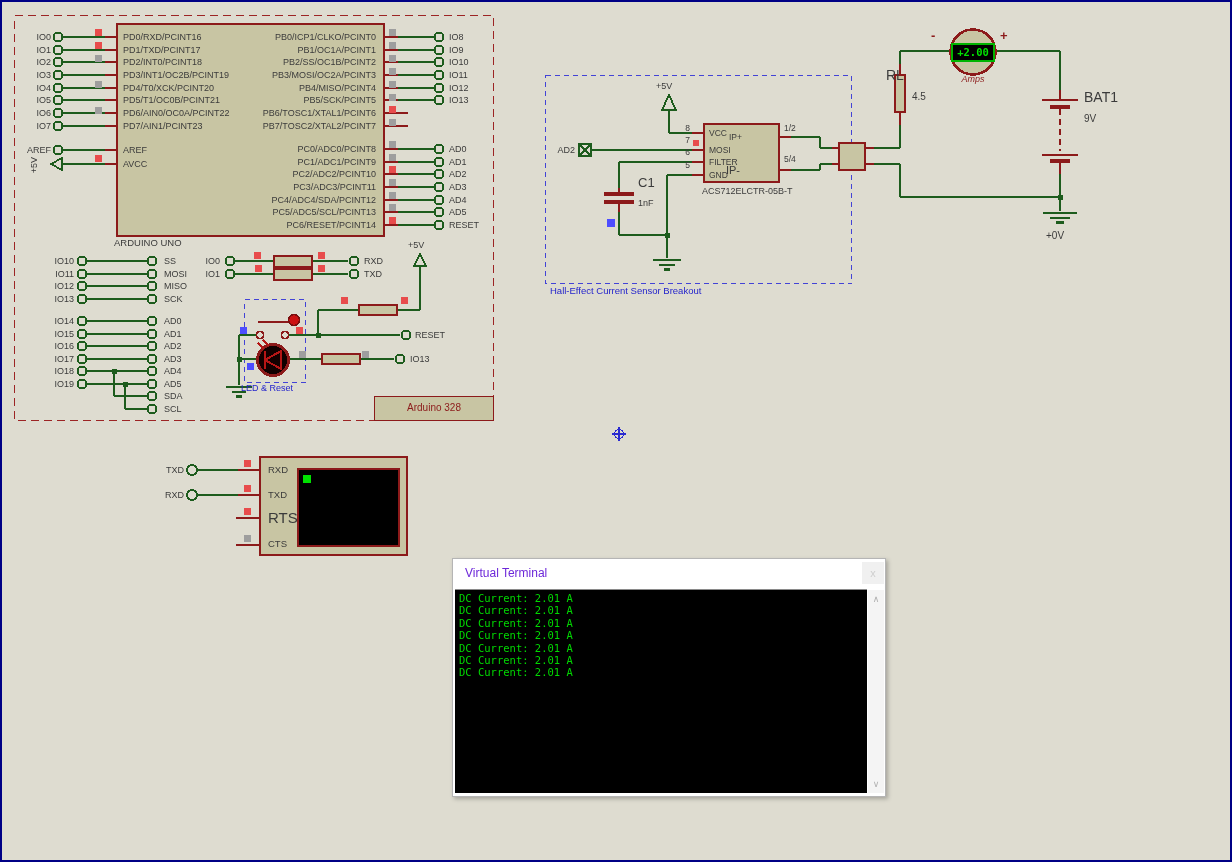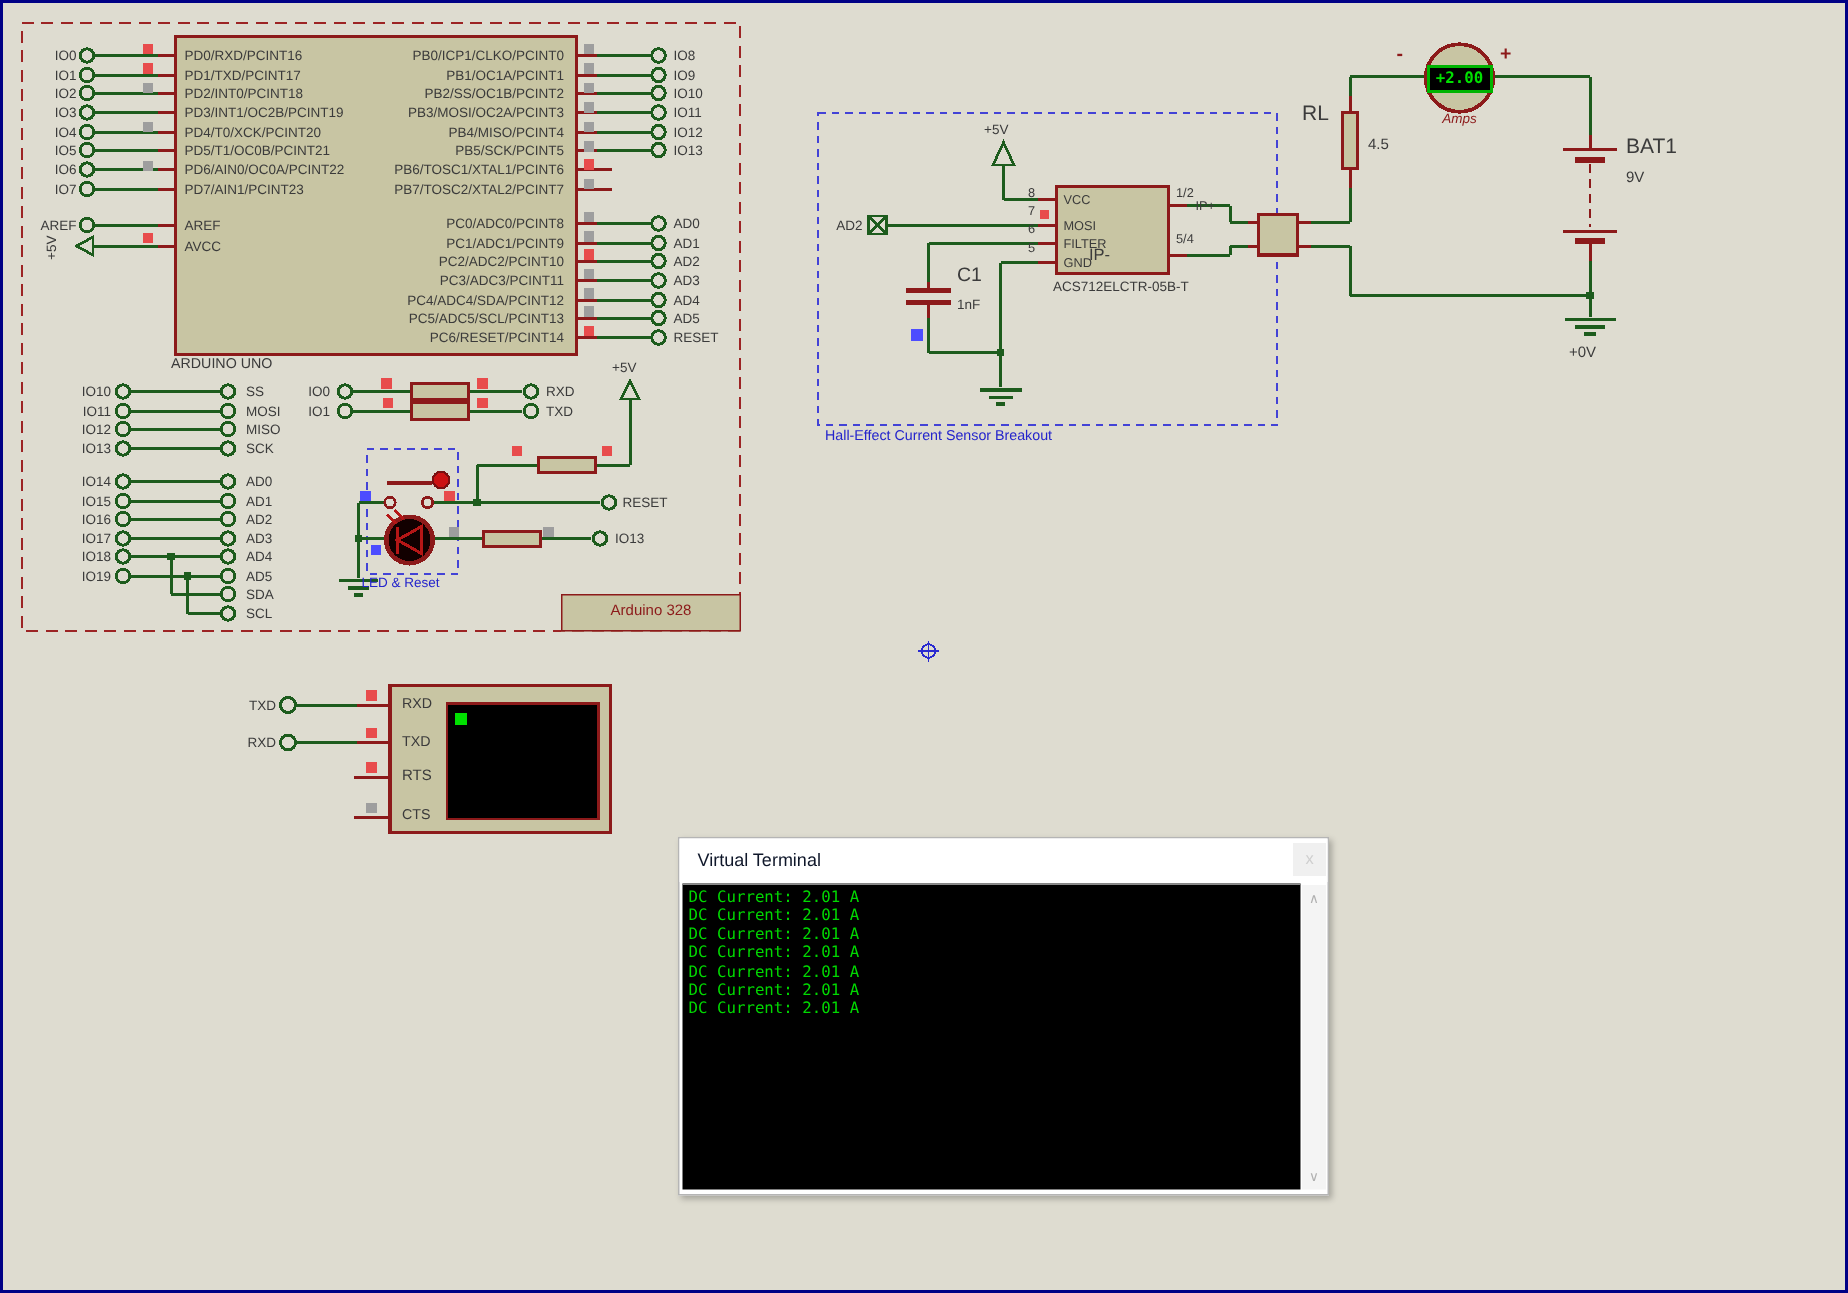--- a/index.html
+++ b/index.html
@@ -12,21 +12,21 @@
   .maroon{color:#8c1a1a;}
   .f10{font-size:10px;} .f13{font-size:13px;} .f14{font-size:14px;}
   .vert{writing-mode:vertical-rl;transform:rotate(180deg);}
   .boxlbl{position:absolute;left:372px;top:394px;width:120px;height:25px;background:#c8c5a3;border:1.5px solid #8c1a1a;box-sizing:border-box;text-align:center;line-height:22px;font-size:10px;color:#8c1a1a;z-index:3;}
   .note{position:absolute;left:604px;top:403px;font-size:11.5px;color:#8c1a1a;white-space:pre;z-index:3;}
   .lcdval{position:absolute;left:950px;top:44px;width:42px;text-align:center;font:bold 10.5px "DejaVu Sans Mono",monospace;color:#00e000;z-index:3;}
   .amps{position:absolute;left:950px;top:72px;width:42px;text-align:center;font:italic 9px "Liberation Sans",sans-serif;color:#8c1a1a;z-index:3;}
   
   .vt-window{position:absolute;left:450px;top:556px;width:434px;height:239px;background:#ffffff;border:1px solid #b5b5b5;box-sizing:border-box;box-shadow:2px 2px 4px rgba(0,0,0,0.25);z-index:5;}
   .vt-titlebar{position:absolute;left:0;top:0;width:100%;height:29px;background:#ffffff;}
-  .vt-title{position:absolute;left:12px;top:7px;font-size:12px;color:#0f172a;}
+  .vt-title{position:absolute;left:12px;top:7px;font-size:12px;color:#6d28d9;}
   .vt-close{position:absolute;right:1px;top:3px;width:22px;height:22px;background:#f0f0f0;color:#cfcfcf;text-align:center;line-height:22px;font-size:11px;}
   .vt-screen{position:absolute;left:2px;top:30px;width:412px;height:204px;background:#000;border-top:1px solid #8a8a8a;box-sizing:border-box;}
   .vt-lines{white-space:pre;font:10.5px "DejaVu Sans Mono",monospace;line-height:12.4px;color:#00d800;padding:2px 0 0 4px;}
   .vt-scrollbar{position:absolute;left:415px;top:31px;width:16px;height:203px;background:#f4f4f4;}
   .vt-chev{position:absolute;left:0;width:16px;text-align:center;font-size:9px;color:#b0b0b0;}
   .vt-chev.up{top:4px;} .vt-chev.down{bottom:4px;}
 </style>
 </head>
 <body>
 
@@ -348,45 +348,45 @@
 <span class="lbl" style="left:654px;top:79px">+5V</span>
 <span class="lbl ra w24" style="left:549px;top:143px">AD2</span>
 <span class="lbl ra w8" style="left:680px;top:121px;font-size:8.5px">8</span>
 <span class="lbl ra w8" style="left:680px;top:133px;font-size:8.5px">7</span>
 <span class="lbl ra w8" style="left:680px;top:145px;font-size:8.5px">6</span>
 <span class="lbl ra w8" style="left:680px;top:158px;font-size:8.5px">5</span>
 <span class="lbl" style="left:707px;top:126px;font-size:8.5px">VCC</span>
 <span class="lbl" style="left:707px;top:143px;font-size:8.5px">MOSI</span>
 <span class="lbl" style="left:707px;top:155px;font-size:8.5px">FILTER</span>
 <span class="lbl" style="left:707px;top:168px;font-size:8.5px">GND</span>
-<span class="lbl ra w42" style="left:766px;top:130px;font-size:8.5px">IP+</span>
+<span class="lbl ra w42" style="left:698px;top:130px;font-size:8.5px">IP+</span>
 <span class="lbl ra w42" style="left:696px;top:163px;font-size:11px">IP-</span>
 <span class="lbl" style="left:782px;top:121px;font-size:8.5px">1/2</span>
 <span class="lbl" style="left:782px;top:152px;font-size:8.5px">5/4</span>
 <span class="lbl f13" style="left:636px;top:176px">C1</span>
 <span class="lbl" style="left:636px;top:196px">1nF</span>
 <span class="lbl" style="left:700px;top:184px">ACS712ELCTR-05B-T</span>
 <span class="lbl blue" style="left:548px;top:284px;font-size:9.5px">Hall-Effect Current Sensor Breakout</span>
 
 <span class="lbl maroon" style="left:929px;top:29px;font-size:13px;font-weight:bold">-</span>
 <span class="lbl maroon" style="left:998px;top:29px;font-size:13px;font-weight:bold">+</span>
 <span class="lcdval">+2.00</span>
 <span class="amps">Amps</span>
-<span class="lbl f14" style="left:866px;top:68px">RL</span>
+<span class="lbl f14" style="left:884px;top:68px">RL</span>
 <span class="lbl f10" style="left:910px;top:90px">4.5</span>
 <span class="lbl f14" style="left:1082px;top:90px">BAT1</span>
 <span class="lbl f10" style="left:1082px;top:112px">9V</span>
 <span class="lbl f10" style="left:1044px;top:229px">+0V</span>
 
 
 <span class="lbl ra w26" style="left:156px;top:463px">TXD</span>
 <span class="lbl ra w26" style="left:156px;top:488px">RXD</span>
 <span class="lbl" style="left:266px;top:463px;font-size:9.5px">RXD</span>
 <span class="lbl" style="left:266px;top:488px;font-size:9.5px">TXD</span>
-<span class="lbl" style="left:266px;top:511px;font-size:10px">RTS</span>
+<span class="lbl" style="left:266px;top:511px;font-size:15px">RTS</span>
 <span class="lbl" style="left:266px;top:537px;font-size:9.5px">CTS</span>
 
 <div class="vt-window">
   <div class="vt-titlebar">
     <span class="vt-title">Virtual Terminal</span>
     <div class="vt-close">x</div>
   </div>
   <div class="vt-screen">
     <div class="vt-lines">DC Current: 2.01 A
 DC Current: 2.01 A

